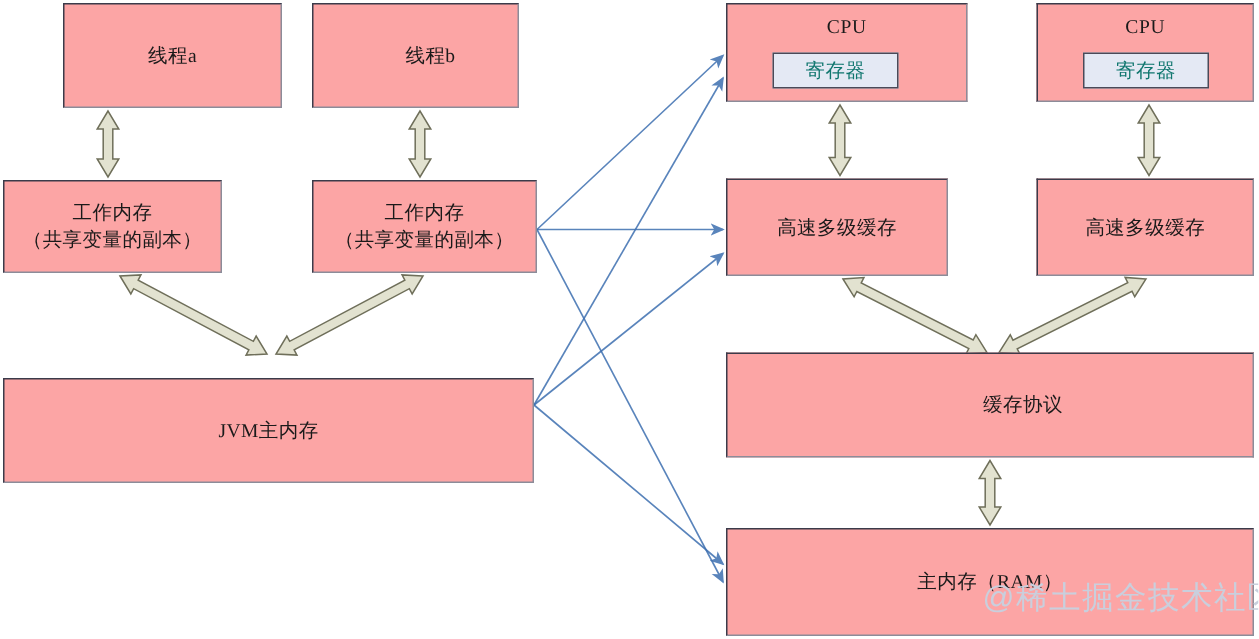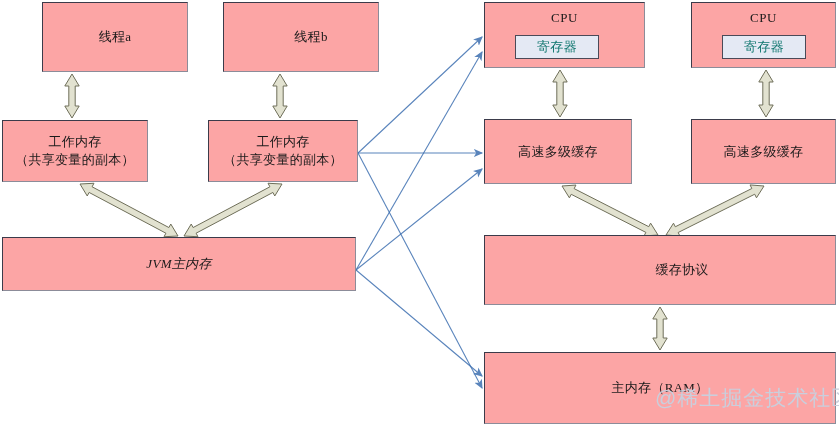--- a/index.html
+++ b/index.html
@@ -104,21 +104,21 @@
         <polygon points="562.00,186.00 569.41,197.87 571.23,194.31 645.86,232.39 644.04,235.96 658.00,235.00 650.59,223.13 648.77,226.69 574.14,188.61 575.96,185.04" fill="#e2e2d0" stroke="#6f6f5a" stroke-width="1" stroke-linejoin="miter"></polygon>
         <polygon points="764.00,186.00 750.05,184.93 751.84,188.50 675.30,226.77 673.51,223.19 666.00,235.00 679.95,236.07 678.16,232.50 754.70,194.23 756.49,197.81" fill="#e2e2d0" stroke="#6f6f5a" stroke-width="1" stroke-linejoin="miter"></polygon>
         <polygon points="660.00,307.00 652.80,319.00 656.80,319.00 656.80,338.00 652.80,338.00 660.00,350.00 667.20,338.00 663.20,338.00 663.20,319.00 667.20,319.00" fill="#e2e2d0" stroke="#6f6f5a" stroke-width="1" stroke-linejoin="miter"></polygon>
       </g>
   </svg>
 
   <div id="nodes">
       <div class="node" style="left: 2px; top: 2px; width: 146px; height: 70px; margin-left: 40px;">
         <span>线程a</span>
       </div>
-      <div class="node" style="left: 223px; top: 2px; width: 156px; height: 70px; padding-left: 20px;">
+      <div class="node" style="left: 208px; top: 2px; width: 138px; height: 70px; padding-left: 20px;">
         <span>线程b</span>
       </div>
       <div class="node" style="left: 484px; top: 2px; width: 161px; height: 66px;">
         <div class="cpu-title">CPU</div>
       </div>
       <div class="node" style="left: 691px; top: 2px; width: 145px; height: 66px;">
         <div class="cpu-title">CPU</div>
       </div>
       <div class="node" style="left: 2px; top: 120px; width: 146px; height: 62px;">
         <span>工作内存</span>
@@ -127,21 +127,21 @@
       <div class="node" style="left: 208px; top: 120px; width: 150px; height: 62px;">
         <span>工作内存</span>
         <span class="l2">（共享变量的副本）</span>
       </div>
       <div class="node" style="left: 484px; top: 119px; width: 148px; height: 65px;">
         <span>高速多级缓存</span>
       </div>
       <div class="node" style="left: 691px; top: 119px; width: 145px; height: 65px;">
         <span>高速多级缓存</span>
       </div>
-      <div class="node" style="left: 2px; top: 237px; width: 354px; height: 54px; font-style: italic;">
+      <div class="node" style="left: 2px; top: 252px; width: 354px; height: 70px;">
         <span>JVM主内存</span>
       </div>
       <div class="node" style="left: 484px; top: 235px; width: 352px; height: 70px; padding-left: 44px;">
         <span>缓存协议</span>
       </div>
       <div class="node" style="left: 484px; top: 352px; width: 352px; height: 72px;">
         <span>主内存（RAM）</span>
       </div>
       <div class="inner-node" style="left: 515px; top: 35px; width: 84px; height: 24px;">
         <span>寄存器</span>

